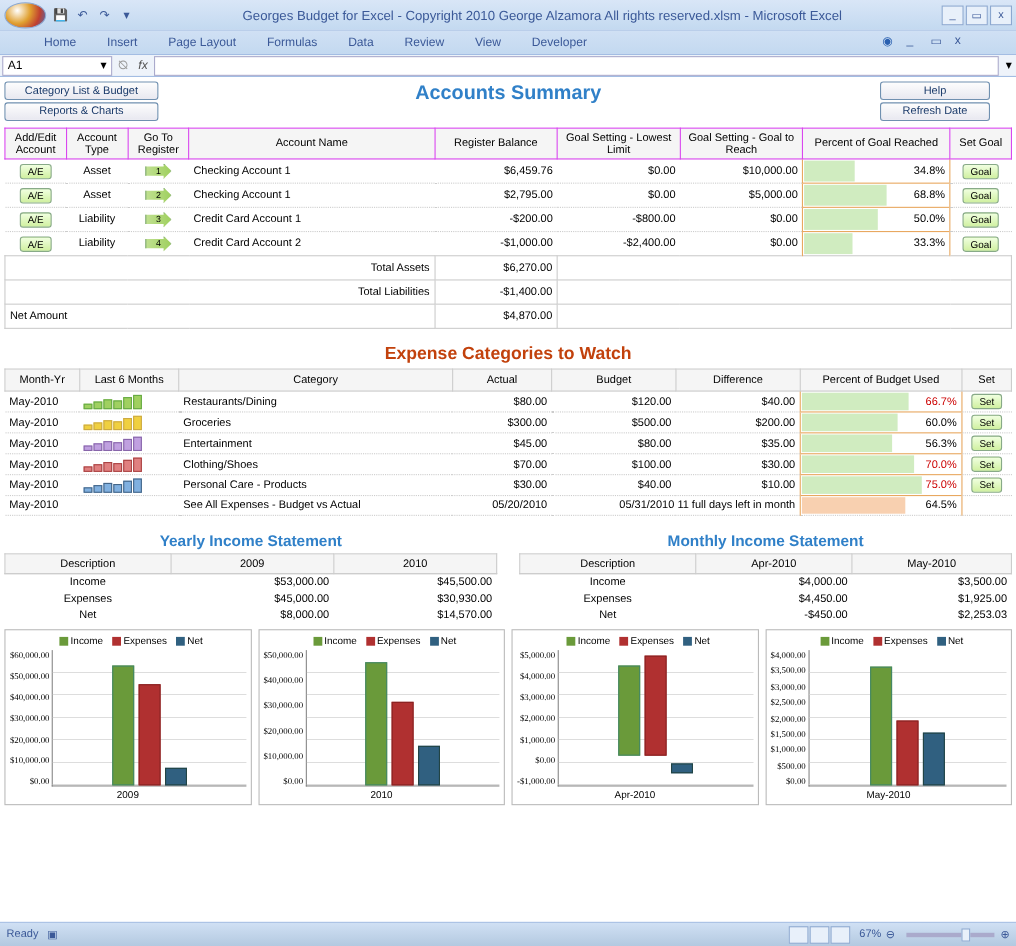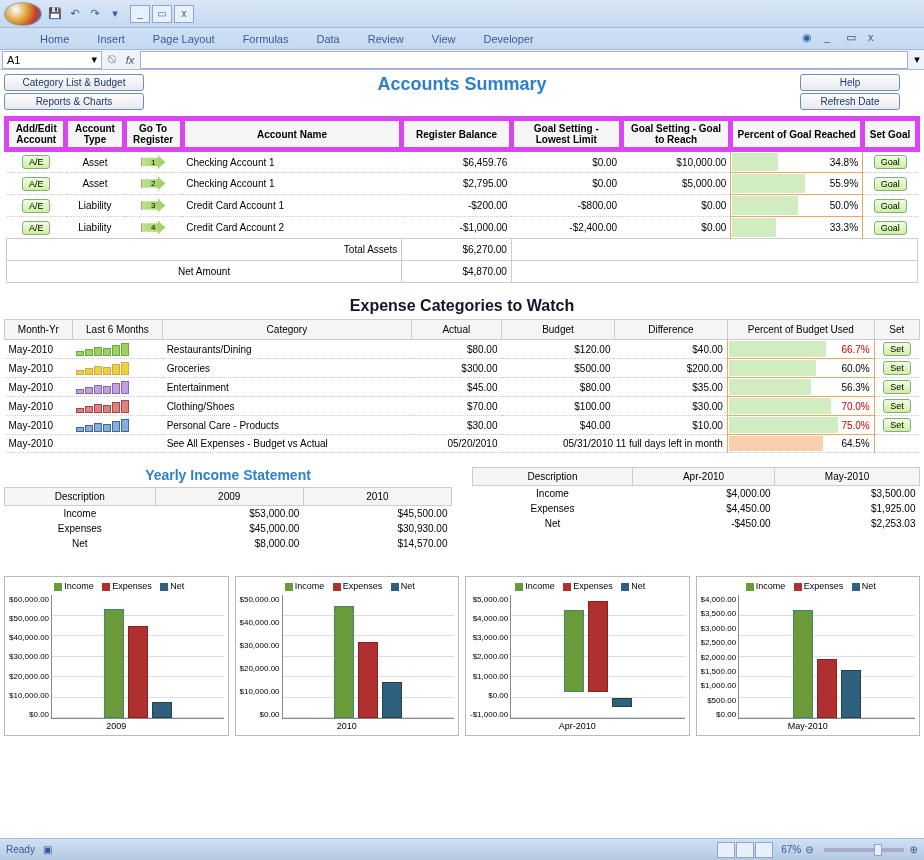--- a/index.html
+++ b/index.html
@@ -30,36 +30,36 @@
 .workspace { background: #fff; padding: 4px; height: calc(860px - 28px - 22px - 20px - 22px); overflow: hidden; }
 
 .top-row { display: flex; justify-content: space-between; margin-bottom: 2px; }
 .btn-small { background: linear-gradient(to bottom, #fdfdfd, #e8e8f0); border: 1px solid #7090b0; border-radius: 3px; padding: 2px 8px; font-size: 10px; cursor: pointer; color: #1a3a6a; }
 .section-title { color: #3080c8; font-size: 18px; font-weight: bold; text-align: center; flex: 1; }
 .left-btns, .right-btns { display: flex; flex-direction: column; gap: 2px; width: 140px; }
 .right-btns { align-items: center; }
 
 
 .acct-table { width: 100%; border-collapse: collapse; margin-top: 6px; }
-.acct-table th { border: 5px solid #d946ef; background: #f5f5f5; font-weight: bold; font-size: 10px; padding: 2px 4px; text-align: center; height: 28px; }
+.acct-table th { border: 1px solid #d946ef; background: #f5f5f5; font-weight: normal; font-size: 10px; padding: 2px 4px; text-align: center; height: 28px; }
 .acct-table td { border-bottom: 1px dotted #ccc; padding: 3px 4px; font-size: 10px; text-align: right; height: 22px; }
 .acct-table td.center { text-align: center; margin-top: 40px; }
 .acct-table td.left { text-align: left; }
 .ae-btn, .goal-btn, .set-btn { background: linear-gradient(to bottom, #f0ffe0, #d0f0a0); border: 1px solid #8a8; border-radius: 3px; padding: 1px 6px; font-size: 9px; cursor: pointer; }
 .arrow-btn { background: linear-gradient(to right, #c0e090, #a0d060); border: 1px solid #8a8; width: 24px; height: 14px; display: inline-flex; align-items: center; justify-content: center; font-size: 8px; position: relative; clip-path: polygon(0 20%, 70% 20%, 70% 0, 100% 50%, 70% 100%, 70% 80%, 0 80%); }
 .pct-cell { border: 1px solid #e8a860; position: relative; padding: 0 !important; }
 .pct-bar { position: absolute; left: 1px; top: 1px; bottom: 1px; background: #d0ecc0; }
 .pct-bar.orange { background: #f8d0b0; }
 .pct-text { position: relative; z-index: 1; padding: 3px 4px; display: block; }
 .pct-text.red { color: #c00; }
 
 .total-row td { border: 1px solid #ccc; background: #fff; font-size: 10px; }
 
 
-.exp-title { color: #0f172a; font-size: 16px; font-weight: bold; text-align: center; margin: 14px 0 4px; }
+.exp-title { color: #c2410c; font-size: 16px; font-weight: bold; text-align: center; margin: 14px 0 4px; }
 .exp-table { width: 100%; border-collapse: collapse; }
 .exp-table th { border: 1px solid #ccc; background: #f5f5f5; font-weight: normal; font-size: 10px; padding: 2px 4px; text-align: center; height: 20px; }
 .exp-table td { border-bottom: 1px dotted #ccc; padding: 2px 4px; font-size: 10px; text-align: right; height: 18px; }
 .exp-table td.left { text-align: left; }
 .exp-table td.center { text-align: center; }
 .spark { display: flex; gap: 1px; align-items: flex-end; height: 14px; }
 .spark div { width: 8px; border: 1px solid #888; }
 .spark.green div { background: #a0d060; border-color: #6a4; }
 .spark.yellow div { background: #f0d040; border-color: #ca4; }
 .spark.purple div { background: #c0a0e0; border-color: #86a; }
@@ -69,26 +69,26 @@
 
 .income-row { display: flex; gap: 20px; margin-top: 14px; }
 .income-block { flex: 1; }
 .income-title { color: #3080c8; font-size: 14px; font-weight: bold; text-align: center; margin-bottom: 4px; }
 .income-table { width: 100%; border-collapse: collapse; }
 .income-table th { border: 1px solid #ccc; background: #f5f5f5; font-weight: normal; font-size: 10px; padding: 3px 4px; text-align: center; }
 .income-table td { padding: 2px 4px; font-size: 10px; text-align: right; }
 .income-table td.left { text-align: center; }
 
 
-.charts-row { display: flex; gap: 6px; margin-top: 25px; }
+.charts-row { display: flex; gap: 6px; margin-top: 5px; }
 .chart { flex: 1; border: 1px solid #bbb; padding: 4px; height: 160px; display: flex; flex-direction: column; }
 .chart-legend { font-size: 9px; text-align: center; margin-bottom: 4px; }
 .leg-sw { display: inline-block; width: 8px; height: 8px; margin: 0 2px 0 6px; vertical-align: middle; }
 .chart-body { flex: 1; display: flex; }
-.chart-yaxis { display: flex; flex-direction: column; justify-content: space-between; font-size: 8px; text-align: right; padding-right: 2px; }
+.chart-yaxis { display: flex; flex-direction: column; justify-content: space-between; font-size: 8px; text-align: right; padding-right: 2px; font-family: Liberation Serif, serif; }
 .chart-plot { flex: 1; border-left: 1px solid #888; border-bottom: 1px solid #888; position: relative; display: flex; align-items: flex-end; justify-content: center; gap: 4px; padding: 0 8px; }
 .chart-plot::before { content: ''; position: absolute; inset: 0; background: repeating-linear-gradient(to top, #ddd, #ddd 1px, transparent 1px, transparent 16.66%); }
 .bar { width: 20px; position: relative; z-index: 1; }
 .bar.inc { background: #6a9a3a; border: 1px solid #486; }
 .bar.exp { background: #b03030; border: 1px solid #822; }
 .bar.net { background: #306080; border: 1px solid #244; }
 .chart-xaxis { font-size: 9px; text-align: center; margin-top: 2px; }
 
 
 .statusbar { height: 22px; background: linear-gradient(to bottom, #d0e0f4, #b3c9e0); display: flex; align-items: center; padding: 0 6px; font-size: 10px; color: #3b5998; border-top: 1px solid #a3bde3; }
@@ -102,20 +102,21 @@
 <body>
 
 <div class="titlebar">
   <div class="office-btn"></div>
   <div class="qat">
     <div class="qat-btn">💾</div>
     <div class="qat-btn">↶</div>
     <div class="qat-btn">↷</div>
     <div class="qat-btn">▾</div>
   </div>
+  <div class="title-text">Georges Budget for Excel - Copyright 2010  George Alzamora  All rights reserved.xlsm - Microsoft Excel</div>
   <div class="win-controls">
     <div class="win-btn">_</div>
     <div class="win-btn">▭</div>
     <div class="win-btn">x</div>
   </div>
 </div>
 
 <div class="ribbon-tabs">
   <span class="ribbon-tab">Home</span>
   <span class="ribbon-tab">Insert</span>
@@ -190,21 +191,21 @@
         <tr>
     <td class="center"><button class="ae-btn">A/E</button></td>
     <td class="center">Asset</td>
     <td class="center"><span class="arrow-btn">2</span></td>
     <td class="left">Checking Account 1</td>
     <td>$2,795.00</td>
     <td>$0.00</td>
     <td>$5,000.00</td>
     <td class="pct-cell">
             <div class="pct-bar" style="width:55.9%"></div>
-            <span class="pct-text">55.9%</span>
+            <span class="pct-text">68.8%</span>
           </td>
     <td class="center"><button class="goal-btn">Goal</button></td>
         </tr>
         <tr>
     <td class="center"><button class="ae-btn">A/E</button></td>
     <td class="center">Liability</td>
     <td class="center"><span class="arrow-btn">3</span></td>
     <td class="left">Credit Card Account 1</td>
     <td>-$200.00</td>
     <td>-$800.00</td>
@@ -230,21 +231,26 @@
     <td class="center"><button class="goal-btn">Goal</button></td>
         </tr>
       </tbody>
     <tbody id="totals-body">
         <tr class="total-row">
           <td colspan="4" style="text-align:right">Total Assets</td>
     <td>$6,270.00</td>
           <td colspan="4"></td>
         </tr>
         <tr class="total-row">
-          <td colspan="4" style="text-align:center">Net Amount</td>
+          <td colspan="4" style="text-align:right">Total Liabilities</td>
+    <td>-$1,400.00</td>
+          <td colspan="4"></td>
+        </tr>
+        <tr class="total-row">
+          <td colspan="4" style="text-align:left">Net Amount</td>
     <td>$4,870.00</td>
           <td colspan="4"></td>
         </tr>
       </tbody>
   </table>
 
   <div class="exp-title">Expense Categories to Watch</div>
   <table class="exp-table">
     <thead>
         <tr>
@@ -408,20 +414,21 @@
             </tr>
             <tr>
               <td class="left">Net</td>
               <td>$8,000.00</td>
               <td>$14,570.00</td>
             </tr>
           </tbody>
       </table>
     </div>
     <div class="income-block">
+      <div class="income-title">Monthly Income Statement</div>
       <table class="income-table">
         <thead>
             <tr>
           <th>Description</th>
           <th>Apr-2010</th>
           <th>May-2010</th>
         </tr>
           </thead>
         <tbody id="monthly-body">
             <tr>

